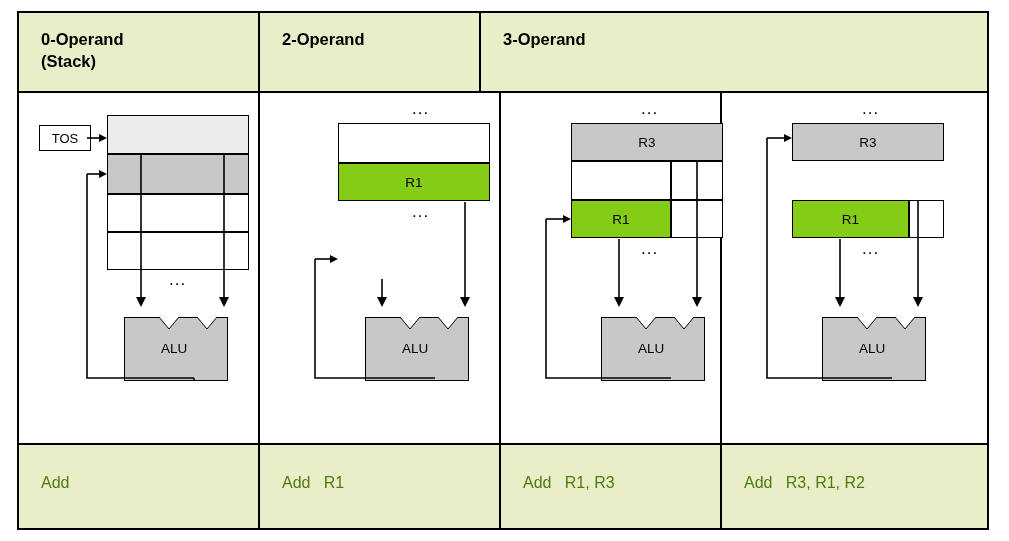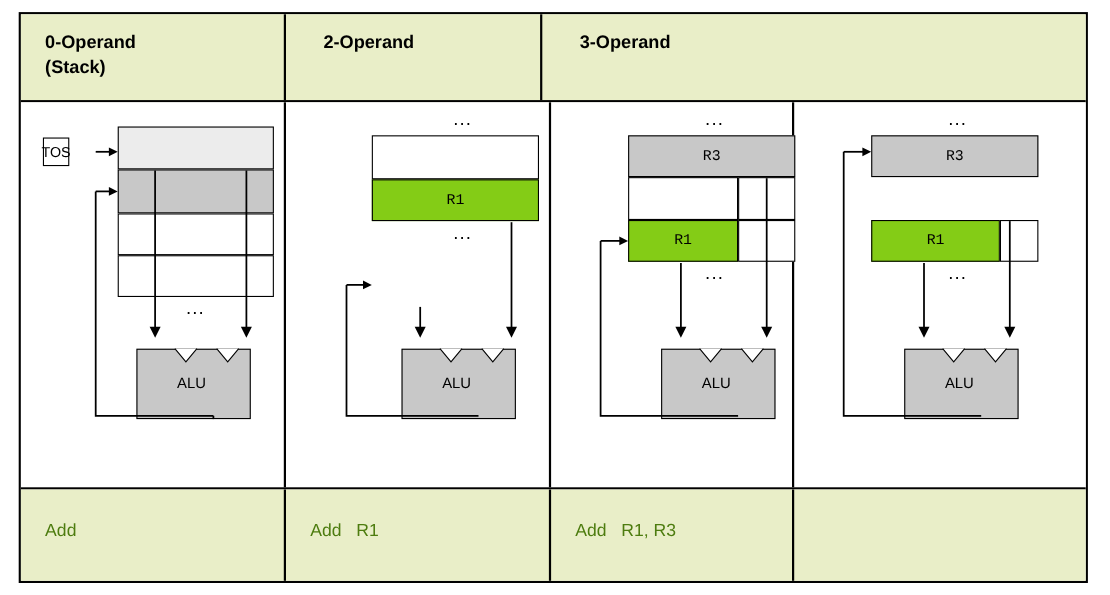--- a/index.html
+++ b/index.html
@@ -29,21 +29,20 @@
   }
   .row {
     display: flex;
     width: 100%;
     box-sizing: border-box;
   }
   .row-header {
     height: 80px;
     background: #e9eec8;
     border-bottom: 2px solid #000000;
-    gap: 12px;
   }
   .row-body {
     height: 352px;
     background: #ffffff;
     border-bottom: 2px solid #000000;
   }
   .row-footer {
     height: 83px;
     background: #e9eec8;
   }
@@ -81,21 +80,20 @@
   .dg { position: absolute; left: 0; top: 0; width: 100%; height: 100%; }
   .box {
     position: absolute;
     box-sizing: border-box;
     border: 1px solid #000000;
     font-size: 13.5px;
     color: #000000;
     display: flex;
     align-items: center;
     justify-content: center;
-    font-family: Liberation Mono, monospace;
   }
   .fill-white { background: #ffffff; }
   .fill-light { background: #ececec; }
   .fill-lighter { background: #84cc16; }
   .fill-gray { background: #c8c8c8; }
   .ellipsis {
     position: absolute;
     font-size: 17px;
     color: #000000;
     letter-spacing: 1px;
@@ -134,21 +132,21 @@
       </div>
       <div class="cell c3">
         <div class="hdr-text">3-Operand</div>
       </div>
     </div>
 
     <div class="row row-body">
 
       <div class="cell c0 sep">
         <div class="dg">
-          <div class="tos" style="left:20px; top:32px; width:24px; height:26px;">
+          <div class="tos" style="left:20px; top:32px; width:52px; height:26px;">
             <span>TOS</span>
           </div>
 
           <div class="box fill-light" style="left:88px; top:22px; width:142px; height:39px;"></div>
           <div class="box fill-gray" style="left:88px; top:61px; width:142px; height:40px;"></div>
           <div class="box fill-white" style="left:88px; top:101px; width:142px; height:38px;"></div>
           <div class="box fill-white" style="left:88px; top:139px; width:142px; height:38px;"></div>
 
           <div class="ellipsis" style="left:150px; top:178px;">...</div>
 
@@ -271,16 +269,19 @@
     <div class="row row-footer">
       <div class="cell c0 sep">
         <div class="foot-text">Add</div>
       </div>
       <div class="cell c1 sep">
         <div class="foot-text">Add   R1</div>
       </div>
       <div class="cell c2 sep">
         <div class="foot-text">Add   R1, R3</div>
       </div>
+      <div class="cell c3">
+        <div class="foot-text">Add   R3, R1, R2</div>
+      </div>
     </div>
 
   </div>
 </div>
 
 </body></html>

